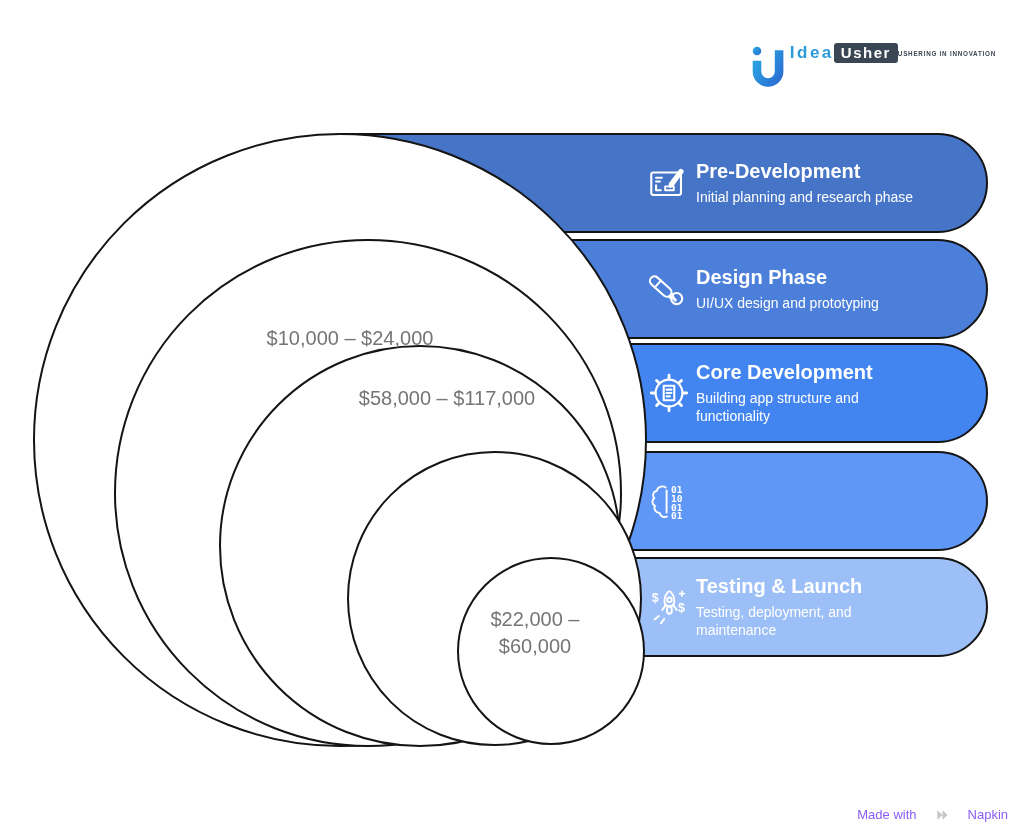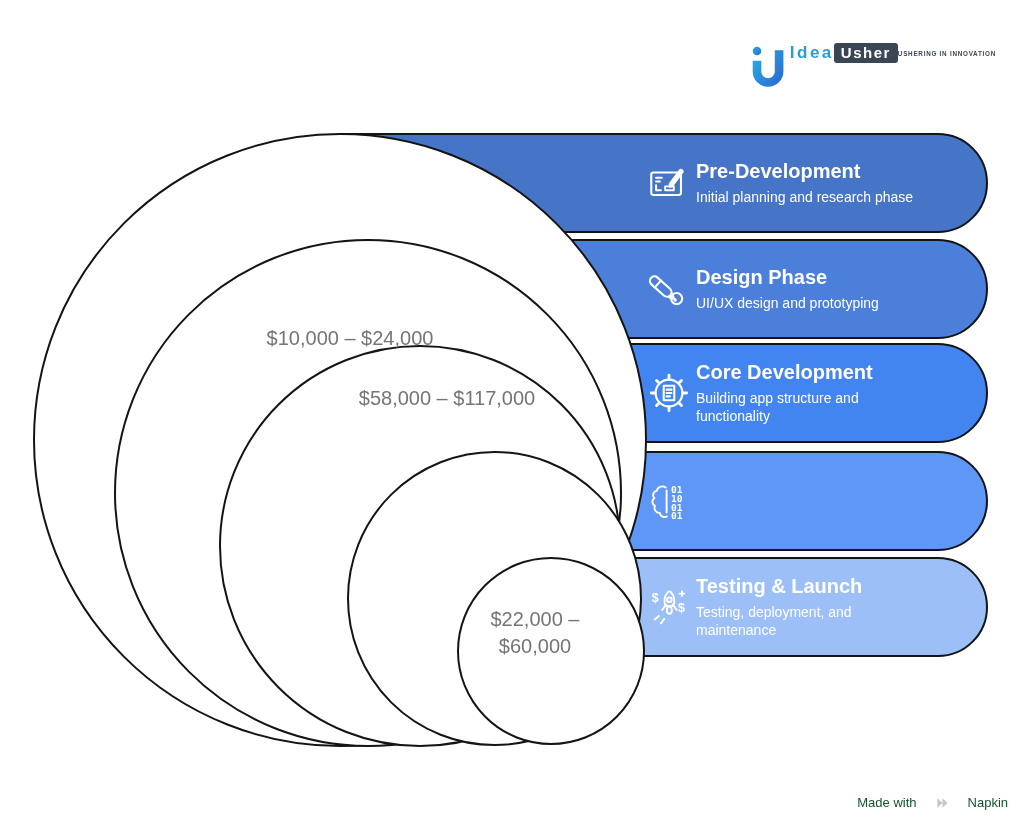--- a/index.html
+++ b/index.html
@@ -44,22 +44,22 @@
   
   .cost-label { position:absolute; z-index:3; color:#757575; font-size:20px;
                 text-align:center; transform:translateX(-50%); line-height:27px; white-space:nowrap; }
   .l1 { left:312px; top:171px; }
   .l2 { left:350px; top:277px;margin-top:48px; }
   .l3 { left:447px; top:385px; }
   .l4 { left:463px; top:489px; white-space:normal; width:134px; }
   .l5 { left:535px; top:606px; white-space:normal; width:134px; }
 
   
-  .footer { position:absolute; right:16px; bottom:16px; display:flex; align-items:center;
-            gap:19px; color:#14532d; font-size:13px; font-weight:500; }
+  .footer { position:absolute; right:16px; bottom:4px; display:flex; align-items:center;
+            gap:19px; color:#8b5cf6; font-size:13px; font-weight:500; }
 
   svg { display:block; }
 </style>
 </head>
 <body>
 
 <div id="canvas">
 
   <div class="logo">
     <span>

